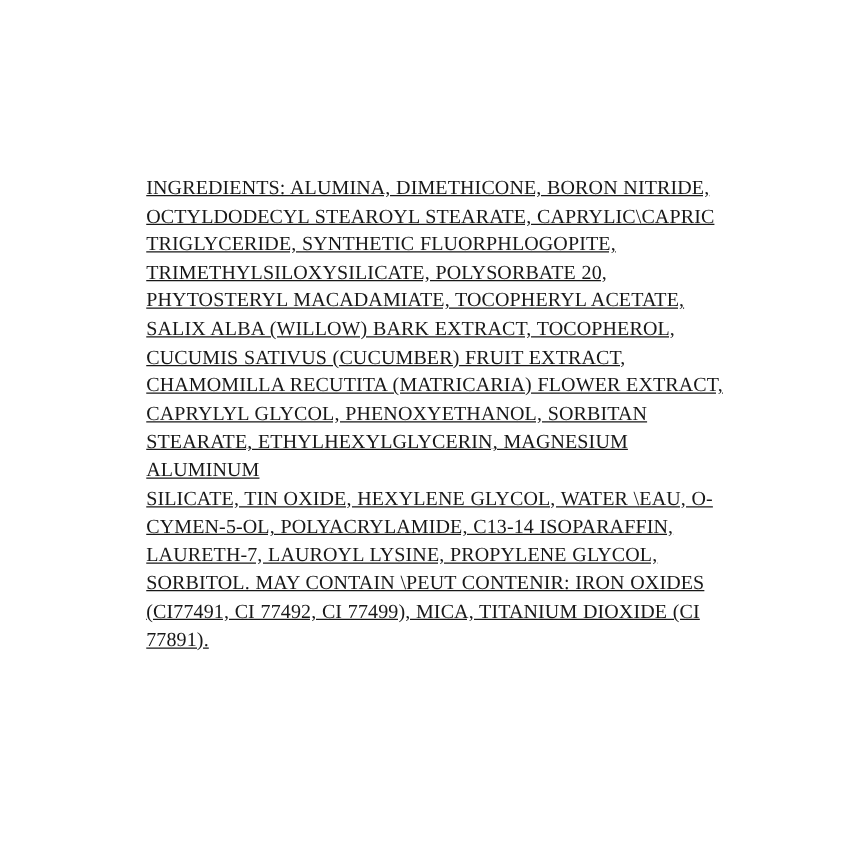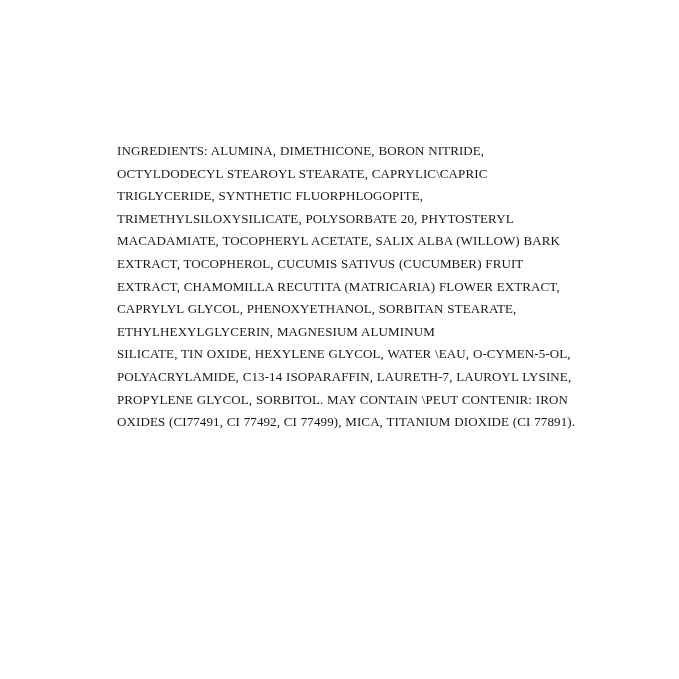--- a/index.html
+++ b/index.html
@@ -18,27 +18,28 @@
     position: relative;
     width: 679px;
     height: 679px;
     background: #ffffff;
   }
   .ingredients-block {
     position: absolute;
     left: 117px;
     top: 140px;
     width: 470px;
-    font-size: 13px;
+    font-size: 16px;
     line-height: 22.6px;
     letter-spacing: 0.1px;
     color: #181818;
     white-space: pre-line;
     text-align: left;
     word-spacing: 0.4px;
+    text-decoration: underline;
   }
 </style>
 </head>
 <body>
 
 <div class="page">
   <div class="ingredients-block">INGREDIENTS: ALUMINA, DIMETHICONE, BORON NITRIDE, OCTYLDODECYL STEAROYL STEARATE, CAPRYLIC\CAPRIC TRIGLYCERIDE, SYNTHETIC FLUORPHLOGOPITE, TRIMETHYLSILOXYSILICATE, POLYSORBATE 20, PHYTOSTERYL MACADAMIATE, TOCOPHERYL ACETATE, SALIX ALBA (WILLOW) BARK EXTRACT, TOCOPHEROL, CUCUMIS SATIVUS (CUCUMBER) FRUIT EXTRACT, CHAMOMILLA RECUTITA (MATRICARIA) FLOWER EXTRACT, CAPRYLYL GLYCOL, PHENOXYETHANOL, SORBITAN STEARATE, ETHYLHEXYLGLYCERIN, MAGNESIUM ALUMINUM
 SILICATE, TIN OXIDE, HEXYLENE GLYCOL, WATER \EAU, O-CYMEN-5-OL, POLYACRYLAMIDE, C13-14 ISOPARAFFIN, LAURETH-7, LAUROYL LYSINE, PROPYLENE GLYCOL, SORBITOL. MAY CONTAIN \PEUT CONTENIR: IRON OXIDES (CI77491, CI 77492, CI 77499), MICA, TITANIUM DIOXIDE (CI 77891).</div>
 </div>
 

